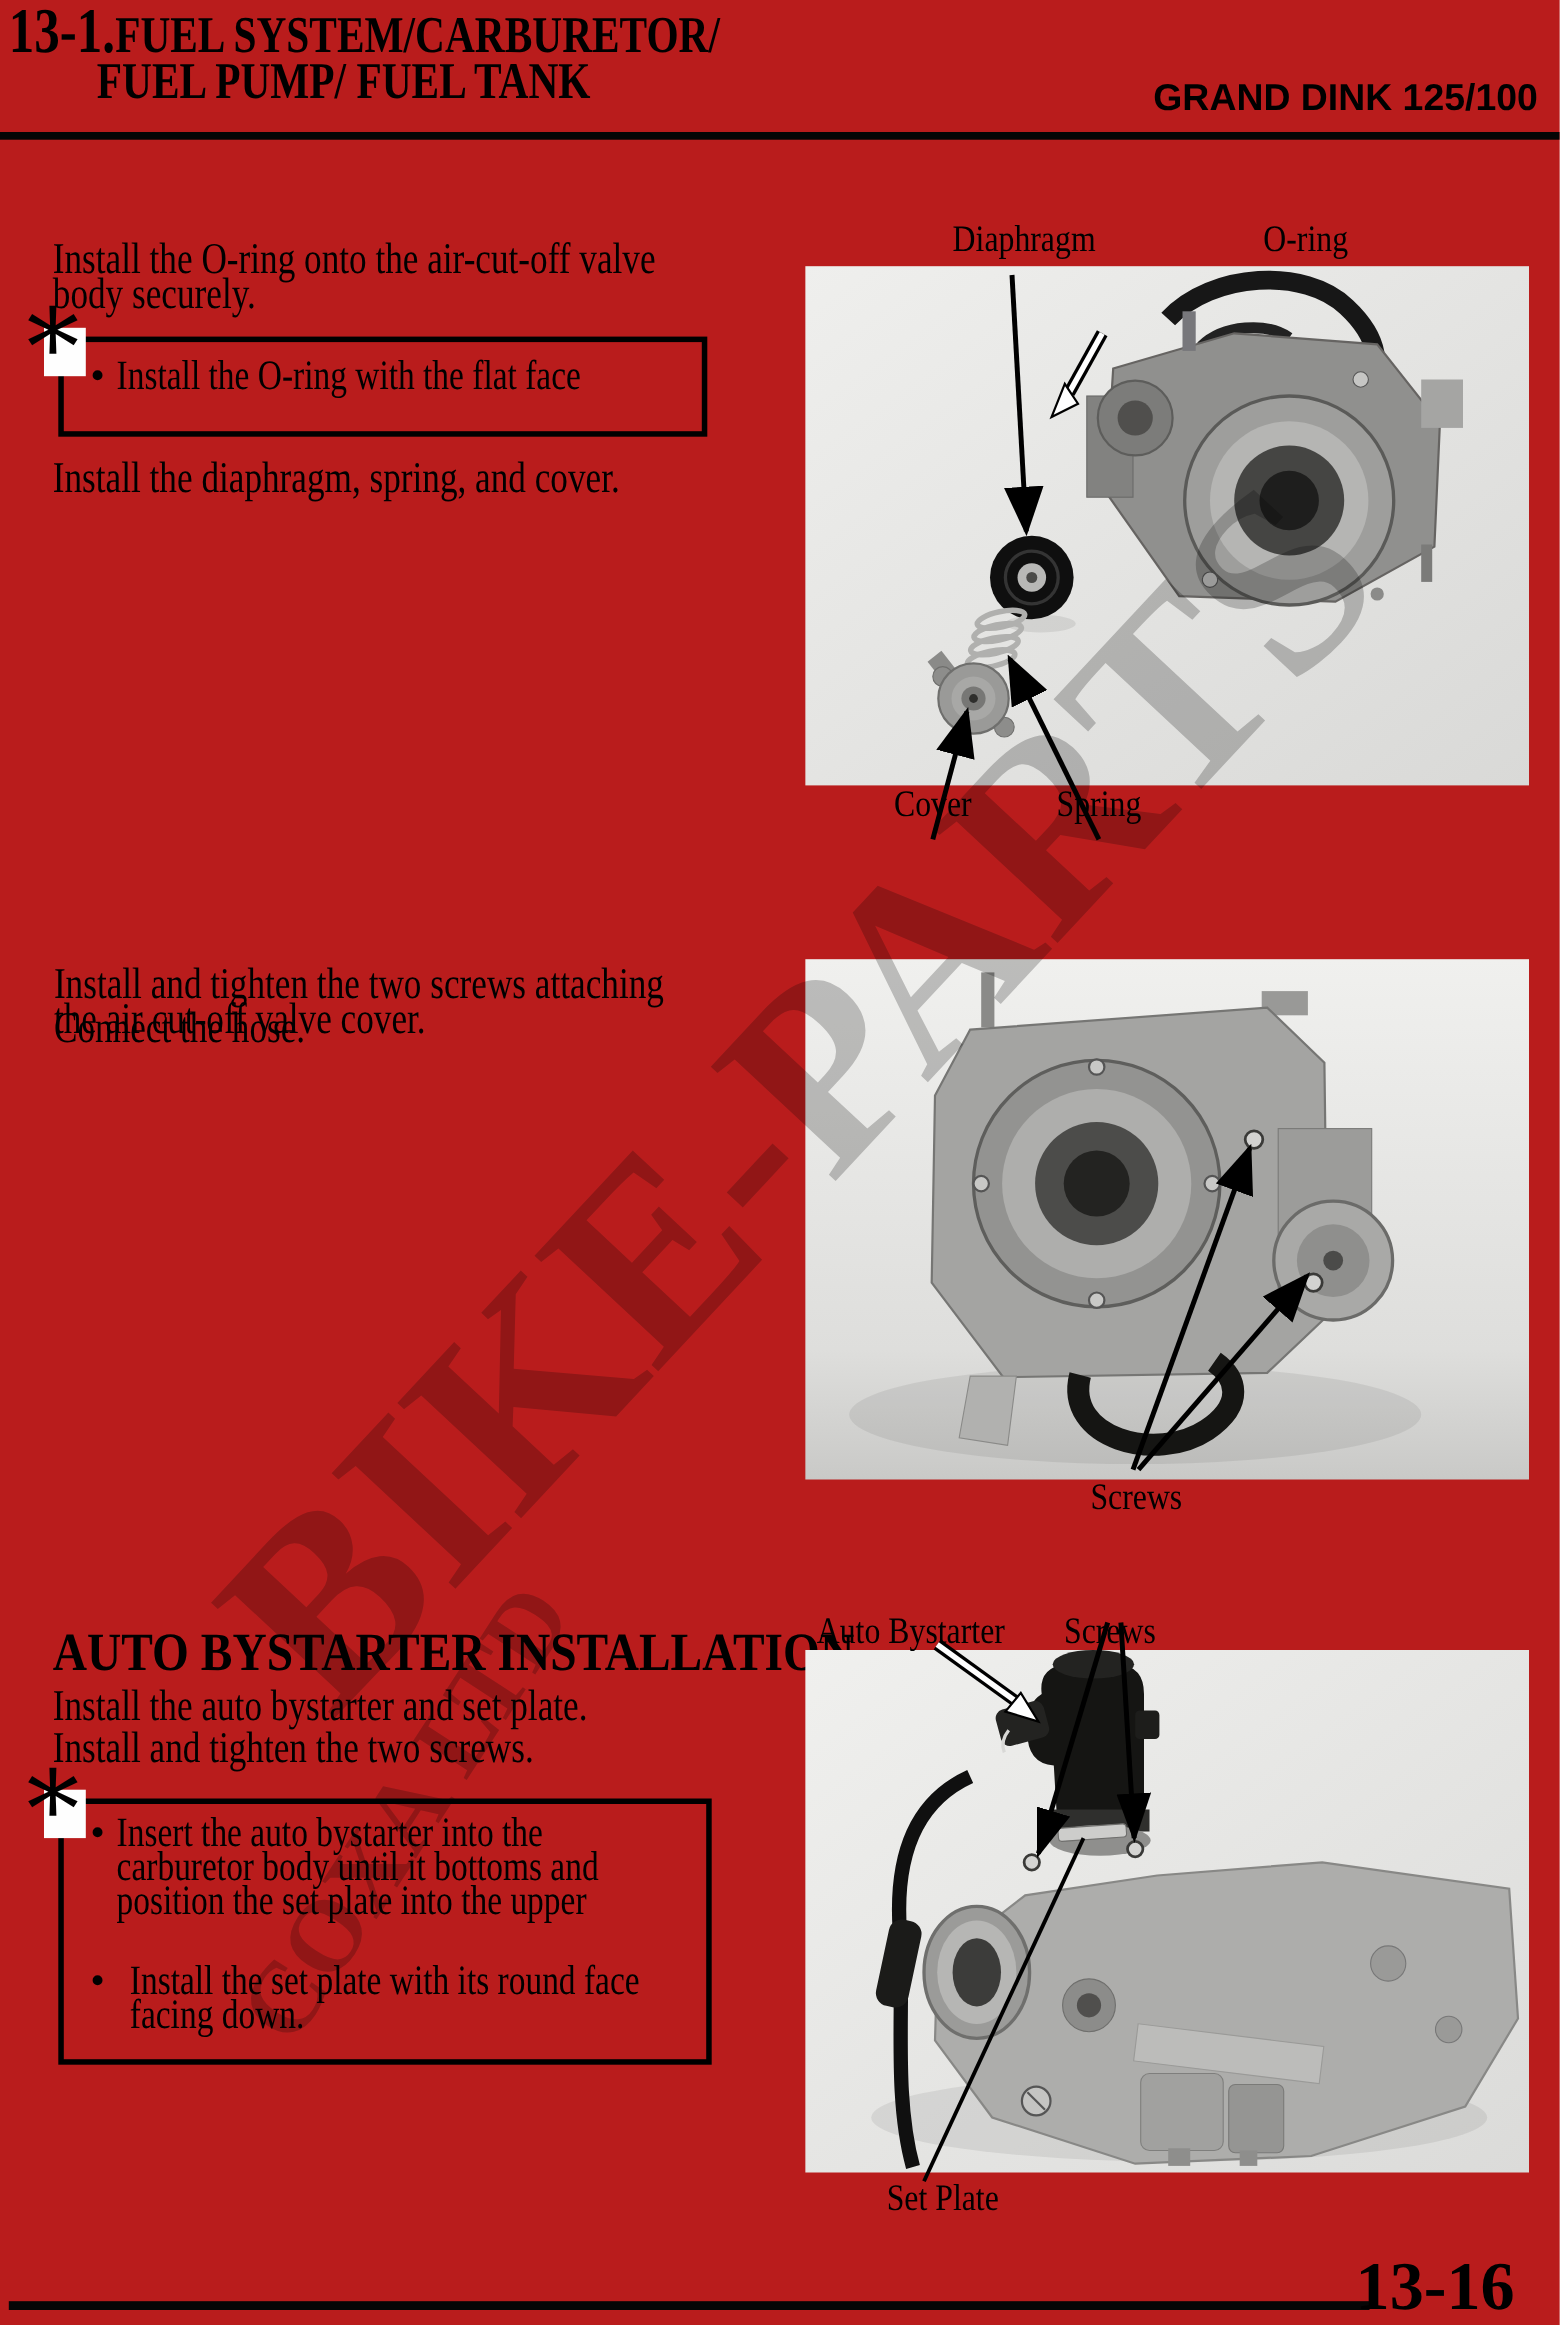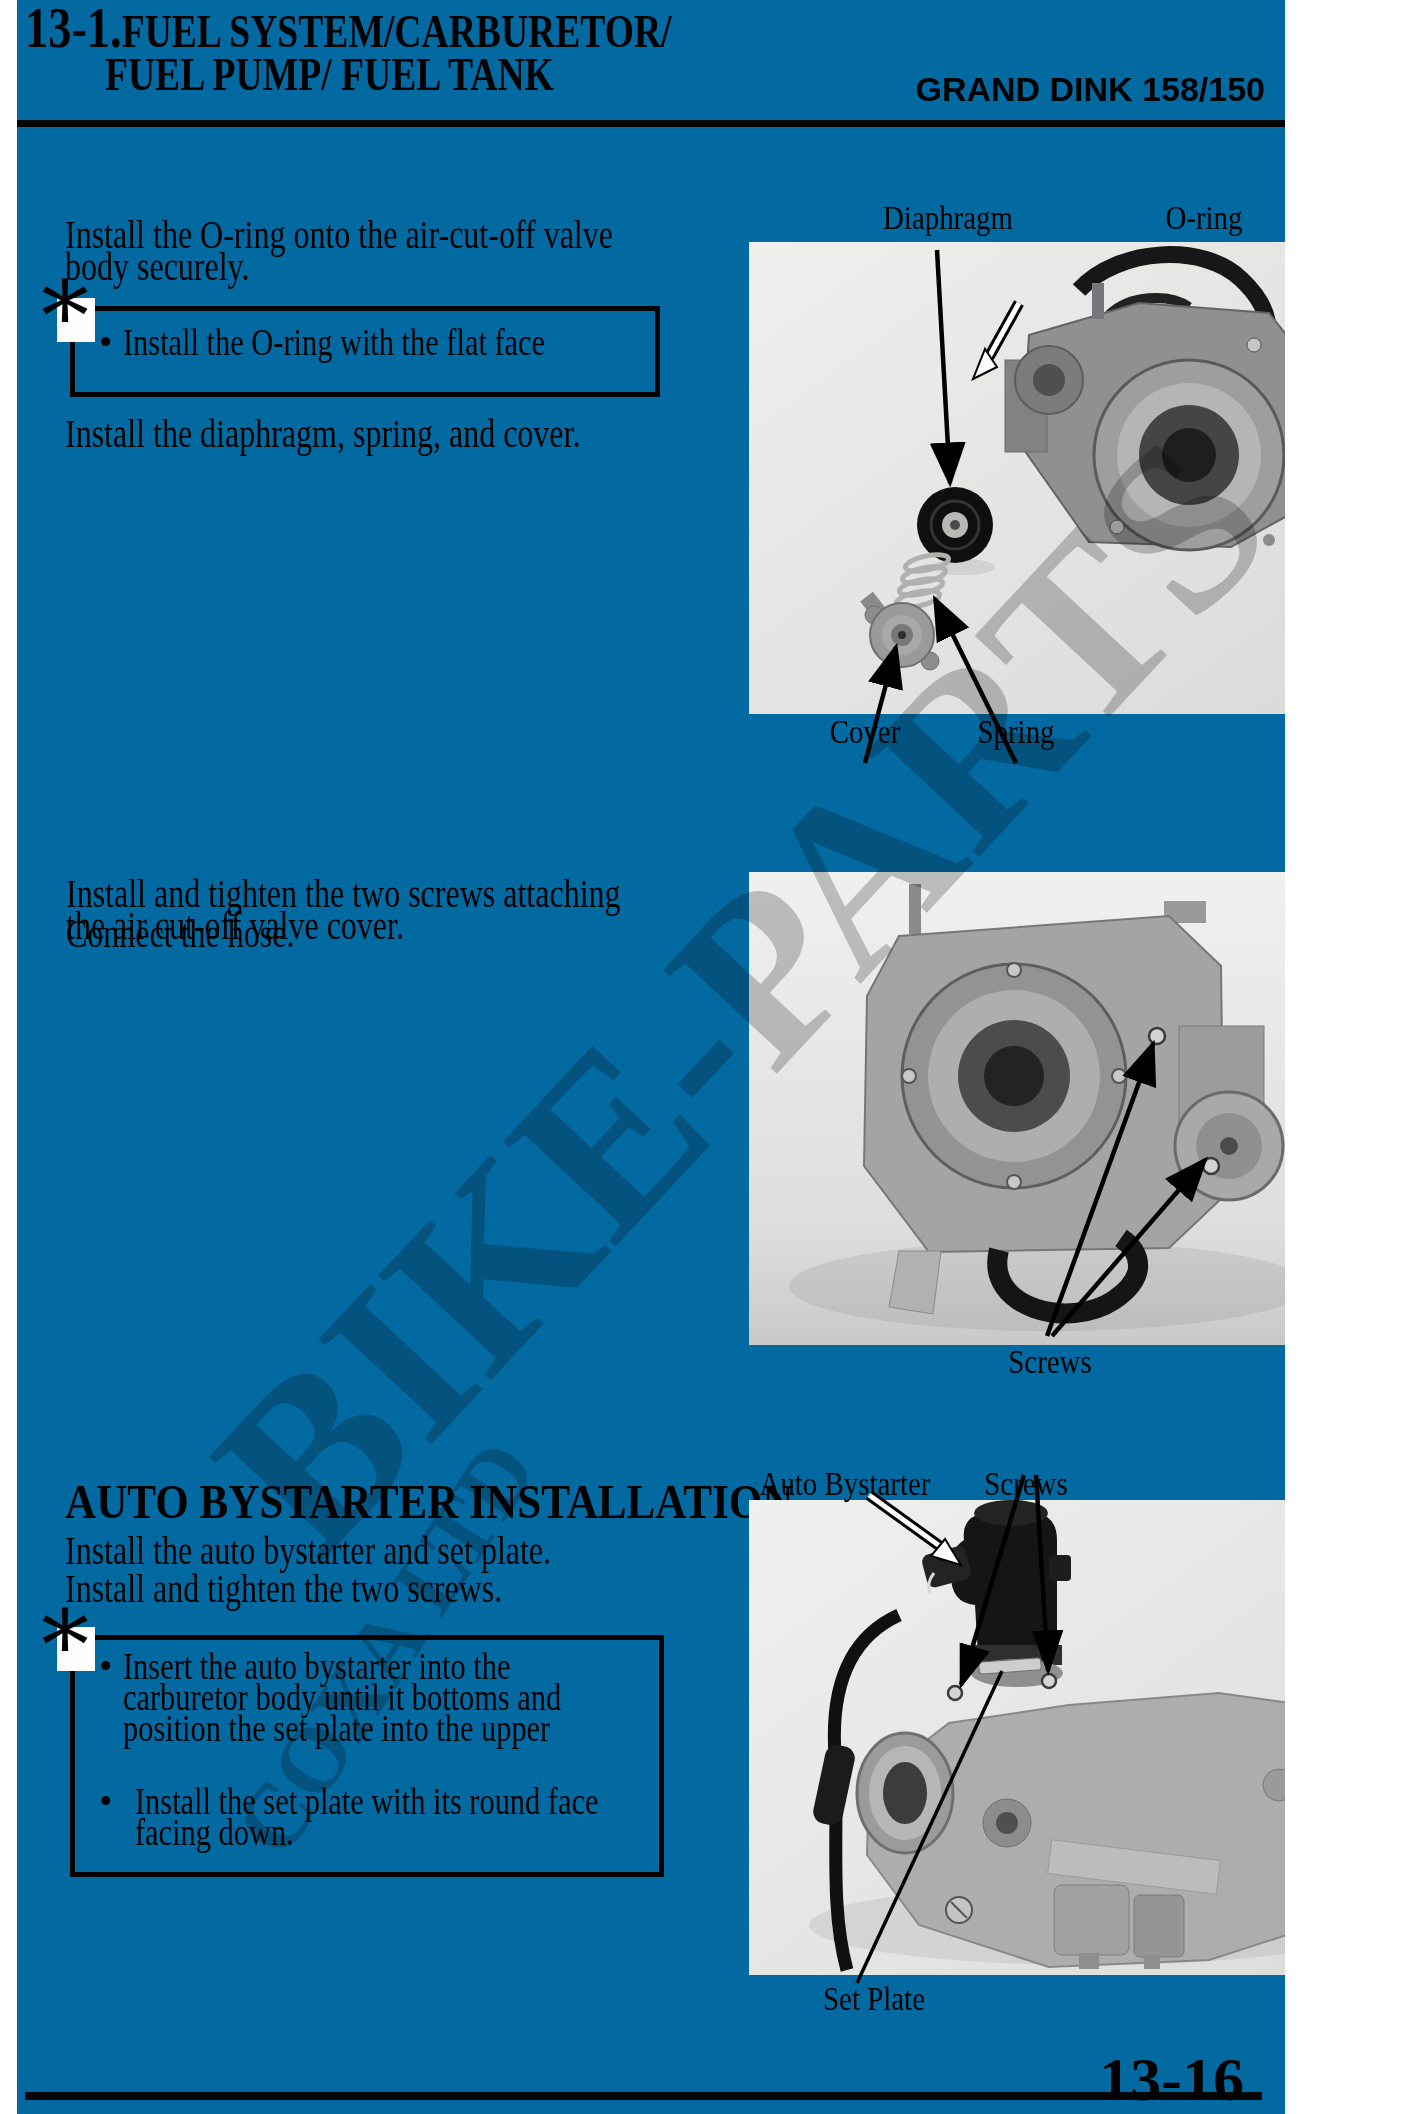--- a/index.html
+++ b/index.html
@@ -1,17 +1,17 @@
 <!DOCTYPE html>
 <html><head>
 <meta charset="utf-8">
 <style>
   html,body{margin:0;padding:0;background:#ffffff;}
-  .page{position:relative;width:1268px;height:2114px;background:#0369a1;overflow:hidden;
-        font-family:"Liberation Serif","DejaVu Serif",serif;color:#000;margin-left:17px;}
+  .page{position:relative;width:1418px;height:2114px;background:#b91c1c;overflow:hidden;
+        font-family:"Liberation Serif","DejaVu Serif",serif;color:#000;}
   .abs{position:absolute;}
   .sx{display:inline-block;transform:scaleX(.8);transform-origin:0 50%;white-space:nowrap;}
   .sx88{display:inline-block;transform:scaleX(.88);transform-origin:0 50%;white-space:nowrap;}
   
   .h-title{position:absolute;left:8px;top:4px;font-weight:bold;line-height:48px;}
   .h-num{font-size:58px;}
   .h-t1{font-size:47px;}
   .h-line2{position:absolute;left:88px;top:50px;font-weight:bold;font-size:47px;line-height:48px;}
   .brand-row{position:absolute;top:2px;right:20px;display:flex;align-items:center;gap:10px;}
   .brand-name{font-family:"Liberation Sans",sans-serif;font-weight:bold;font-size:52px;letter-spacing:0px;}
@@ -44,21 +44,21 @@
 
 <div class="page">
 
   <div class="h-title">
     <span class="sx"><span class="h-num">13-1.</span><span class="h-t1">FUEL SYSTEM/CARBURETOR/</span></span>
   </div>
   <div class="h-line2">
     <span class="sx">FUEL PUMP/ FUEL TANK</span>
   </div>
 
-  <div class="model">GRAND DINK 158/150</div>
+  <div class="model">GRAND DINK 125/100</div>
   <div class="hrule"></div>
 
   <div class="wm wm1">BIKE-PARTS</div>
   <div class="wm wm2">COXA LTD</div>
 
   <div class="pline" style="left:48px;top:219px;"><span class="sx">Install the O-ring onto the air-cut-off valve</span></div>
   <div class="pline" style="left:48px;top:251px;"><span class="sx">body securely.</span></div>
 
   <div class="note-box" style="left:53px;top:306px;width:580px;height:81px;"></div>
   <div class="mask" style="left:40px;top:298px;width:38px;height:44px;"></div>

